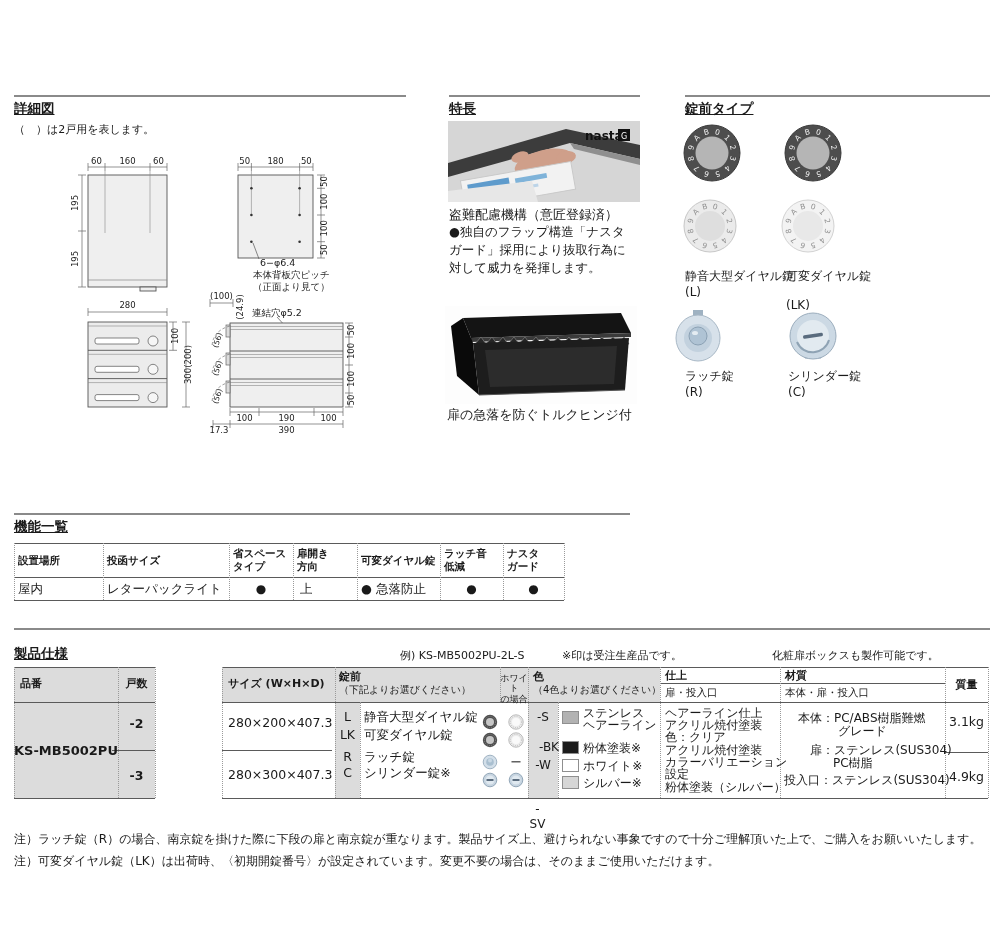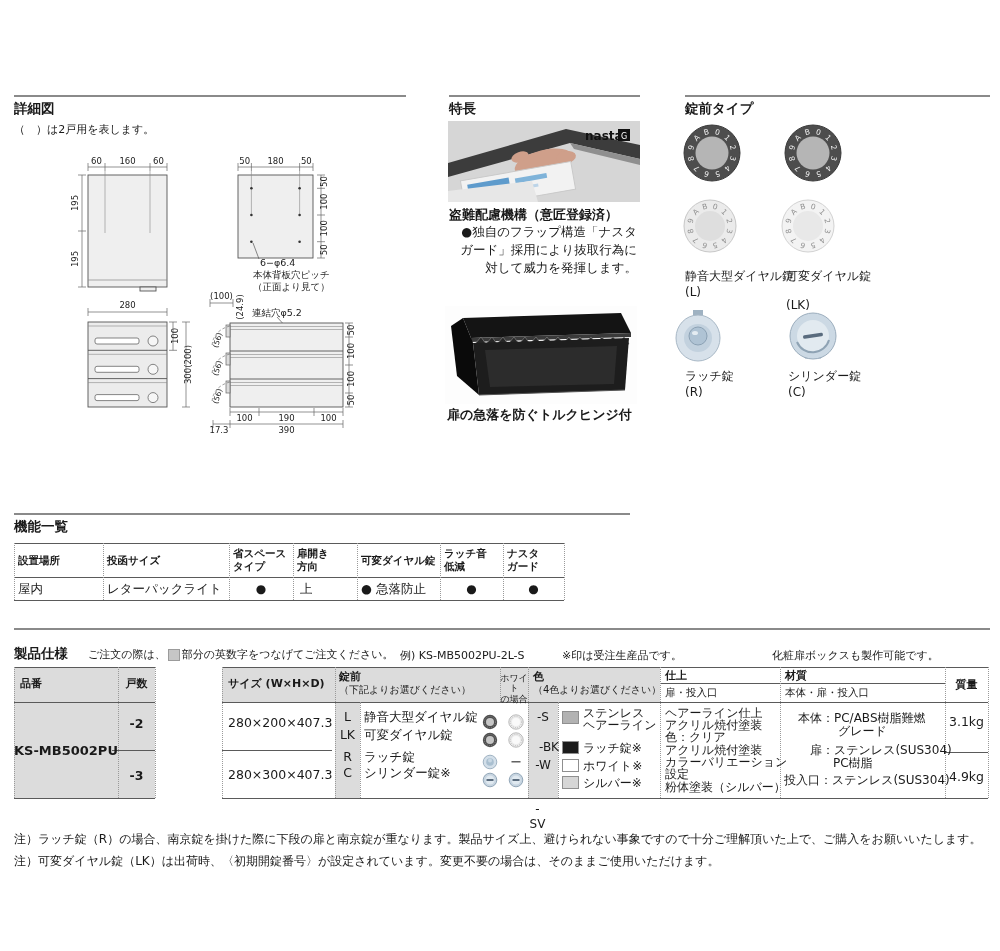--- a/index.html
+++ b/index.html
@@ -4,28 +4,28 @@
 <style>
   html,body{margin:0;padding:0;background:#fff;}
   #page{position:relative;width:1000px;height:951px;background:#fff;overflow:hidden;
         font-family:"DejaVu Sans","Liberation Sans",sans-serif;color:#1a1a1a;}
   svg{font-family:"DejaVu Sans","Liberation Sans",sans-serif;}
   .a{position:absolute;}
   .rule{height:2px;background:#8a8a8a;}
   .hl{height:1px;background:#5a5a5a;}
   .vl{width:0;border-left:1px dotted #9a9a9a;}
   .gray{background:#dcdcdc;}
-  .ttl{font-weight:bold;font-size:13.5px;}
+  .ttl{font-weight:bold;font-size:13.5px;text-decoration:underline;}
   .t9{font-size:9px;line-height:1.15;}
   .t10{font-size:10px;line-height:1.25;}
   .t105{font-size:10.5px;line-height:1.25;}
   .t11{font-size:11px;line-height:1.3;}
   .t12{font-size:12px;line-height:1.25;}
-  .t125{font-size:12.5px;line-height:1.3;text-align:right;}
-  .t13{font-size:13px;line-height:1.35;font-weight:bold;}
+  .t125{font-size:12.5px;line-height:1.3;}
+  .t13{font-size:13px;line-height:1.35;}
   .b{font-weight:bold;}
   .c{text-align:center;}
   .pre{white-space:pre-line;}
   .sq{display:inline-block;width:10px;height:10px;background:#c6c6c6;border:1px solid #9b9b9b;
       vertical-align:-1px;margin:0 2px;}
   .note-row{display:flex;align-items:center;}
   .swatch{position:absolute;width:15px;height:11px;border:1px solid #8f8f8f;}
 </style>
 </head>
 <body>
@@ -344,25 +344,20 @@
   <div class="a t125" style="left:18px;top:581px">屋内</div>
   <div class="a t125" style="left:107px;top:581px">レターパックライト</div>
   <div class="a t12 c" style="left:229px;top:582px;width:64px">●</div>
   <div class="a t125" style="left:300px;top:581px">上</div>
   <div class="a t125" style="left:361px;top:581px">● 急落防止</div>
   <div class="a t12 c" style="left:440px;top:582px;width:63px">●</div>
   <div class="a t12 c" style="left:503px;top:582px;width:61px">●</div>
 
   <div class="a rule" style="left:14px;top:628px;width:976px"></div>
   <div class="a ttl" style="left:14px;top:645px">製品仕様</div>
-  <div class="a t11 note-row" style="left:88px;top:648px">
-    <span>ご注文の際は、</span>
-      <span class="sq"></span>
-      <span>部分の英数字をつなげてご注文ください。</span>
-  </div>
   <div class="a t11" style="left:400px;top:649px">例) KS-MB5002PU-2L-S</div>
   <div class="a t11" style="left:562px;top:649px">※印は受注生産品です。</div>
   <div class="a t11" style="left:772px;top:649px">化粧扉ボックスも製作可能です。</div>
 
   <div class="a gray" style="left:14px;top:667px;width:141px;height:131px"></div>
   <div class="a gray" style="left:222px;top:667px;width:438px;height:35px"></div>
   <div class="a gray" style="left:335px;top:702px;width:25px;height:96px"></div>
   <div class="a gray" style="left:528px;top:702px;width:30px;height:96px"></div>
 
   <div class="a hl" style="left:14px;top:667px;width:141px"></div>
@@ -464,21 +459,21 @@
   <div class="a t12 c" style="left:528px;top:710px;width:30px">-S</div>
   <div class="a t12 c" style="left:528px;top:740px;width:42px">-BK</div>
   <div class="a t12 c" style="left:528px;top:758px;width:30px">-W</div>
   <div class="a t12 c" style="left:528px;top:802px;width:19px">-SV</div>
   <div class="swatch" style="left: 562px; top: 711px; background: rgb(178, 178, 178);"></div>
   <div class="swatch" style="left: 562px; top: 741px; background: rgb(27, 27, 27);"></div>
   <div class="swatch" style="left: 562px; top: 759px; background: rgb(255, 255, 255);"></div>
   <div class="swatch" style="left: 562px; top: 776px; background: rgb(214, 214, 214);"></div>
   <div class="a t12" style="left:583px;top:706px">ステンレス</div>
   <div class="a t12" style="left:583px;top:718px">ヘアーライン</div>
-  <div class="a t12" style="left:583px;top:741px">ラッチ錠※</div>
+  <div class="a t12" style="left:583px;top:741px">粉体塗装※</div>
   <div class="a t12" style="left:583px;top:759px">ホワイト※</div>
   <div class="a t12" style="left:583px;top:776px">シルバー※</div>
 
   <div class="a t12" style="left:665px;top:706px">ヘアーライン仕上</div>
   <div class="a t12" style="left:665px;top:718px">アクリル焼付塗装</div>
   <div class="a t12" style="left:665px;top:730px">色：クリア</div>
   <div class="a t12" style="left:665px;top:743px">アクリル焼付塗装</div>
   <div class="a t12" style="left:665px;top:755px">カラーバリエーション</div>
   <div class="a t12" style="left:665px;top:767px">設定</div>
   <div class="a t12" style="left:665px;top:780px">粉体塗装（シルバー）</div>

